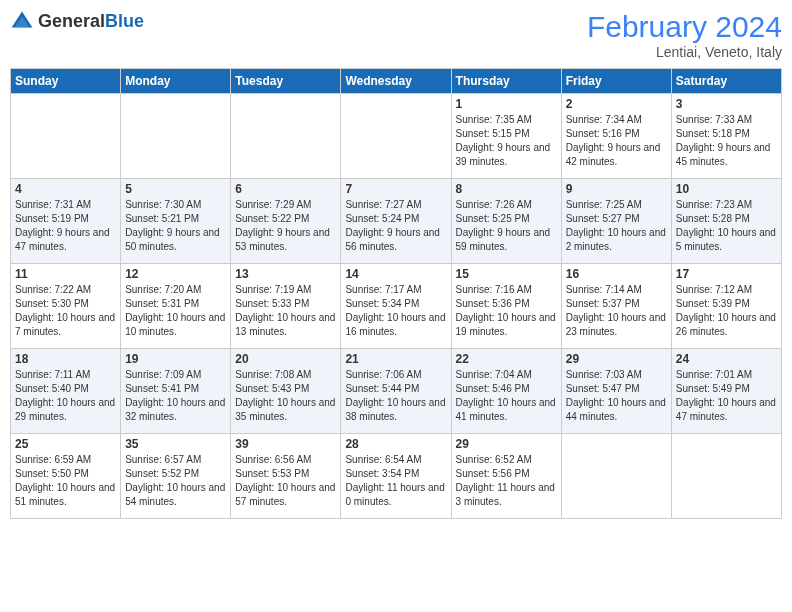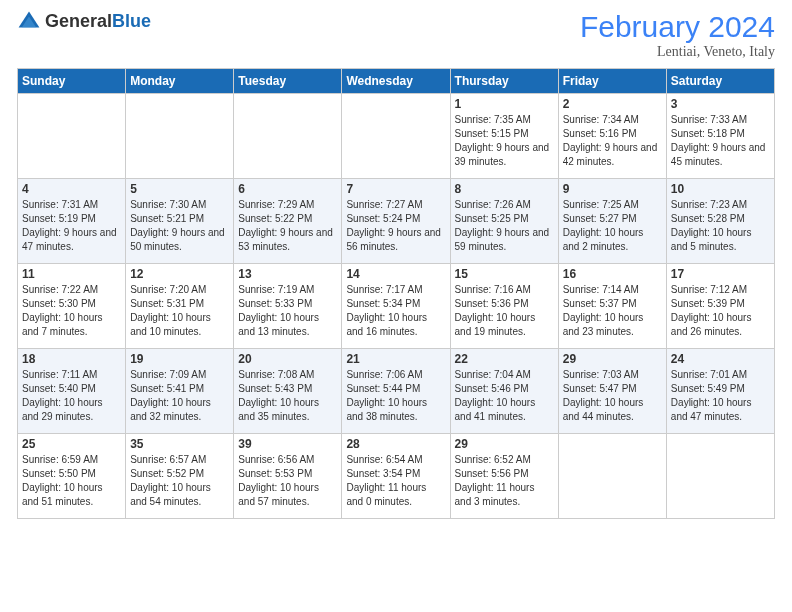--- a/index.html
+++ b/index.html
@@ -5,21 +5,21 @@
     * { margin: 0; padding: 0; box-sizing: border-box; }
     body {
       font-family: Arial, sans-serif;
       background: #fff;
       width: 792px;
       height: 612px;
       overflow: hidden;
     }
     .container {
       width: 792px;
-      padding: 10px 17px;
+      padding: 10px 10px;
     }
     .header {
       display: flex;
       justify-content: space-between;
       align-items: flex-start;
       margin-bottom: 8px;
     }
     .logo {
       display: flex;
       align-items: center;
@@ -40,21 +40,20 @@
       text-align: right;
     }
     .month-title {
       font-size: 30px;
       font-weight: normal;
       color: #3b82f6;
     }
     .location {
       font-size: 14px;
       color: #555;
-      font-family: Liberation Serif, serif;
     }
     table {
       width: 100%;
       border-collapse: collapse;
       table-layout: fixed;
     }
     th {
       background-color: #1a6bb5;
       color: #fff;
       font-size: 12px;

